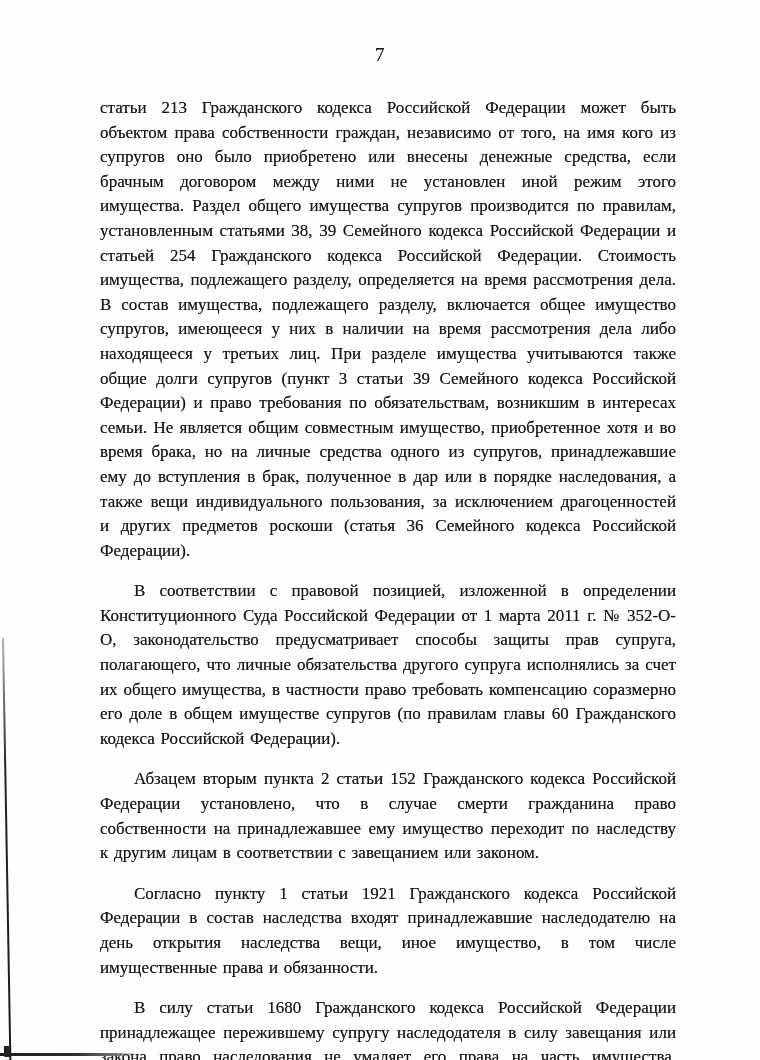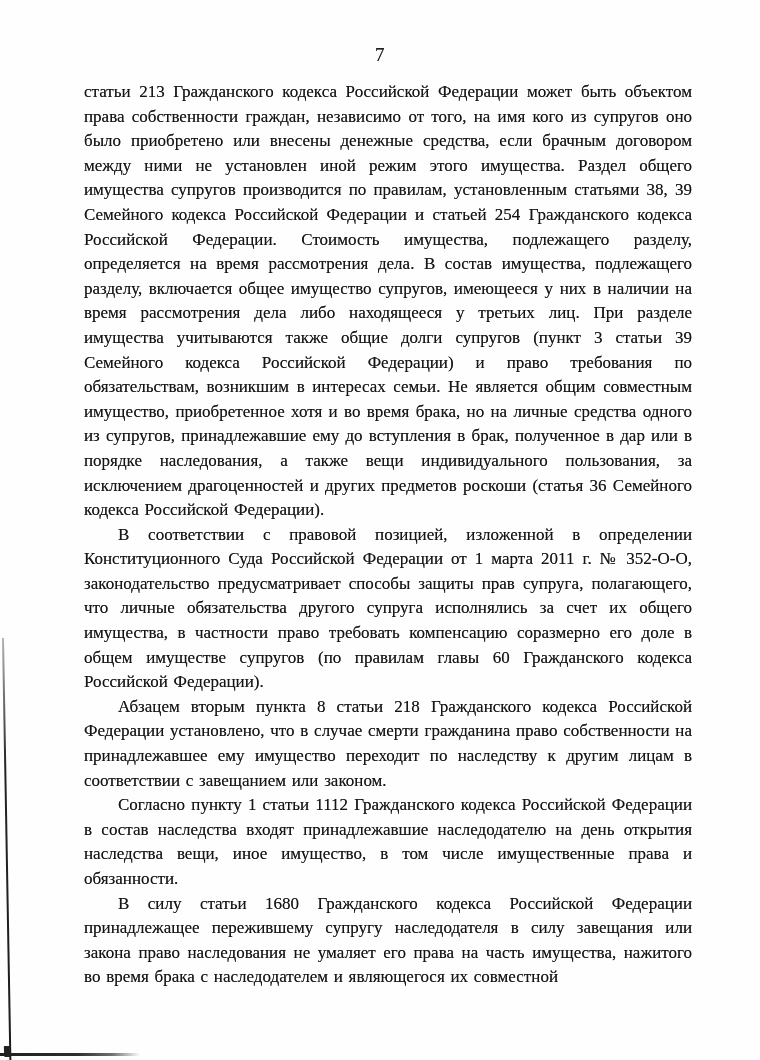--- a/index.html
+++ b/index.html
@@ -34,21 +34,21 @@
     width: 608px;
     font-size: 17px;
     line-height: 24.6px;
     text-align: justify;
     text-justify: inter-word;
     word-spacing: 1.5px;
     color: #161616;
     text-shadow: 0 0 0.55px rgba(10,10,10,0.6);
   }
   .page-text p {
-    margin: 0;
+    margin: 16px;
     padding: 0;
     text-indent: 34px;
   }
   .page-text p.continued {
     text-indent: 0;
   }
   
   .artifact-left-line {
     position: absolute;
     left: 2px;
@@ -81,22 +81,22 @@
 </head>
 <body>
 
 <div class="scan-page">
 
   <div class="page-number">7</div>
 
   <div class="page-text">
     <p class="continued">статьи 213 Гражданского кодекса Российской Федерации может быть объектом права собственности граждан, независимо от того, на имя кого из супругов оно было приобретено или внесены денежные средства, если брачным договором между ними не установлен иной режим этого имущества. Раздел общего имущества супругов производится по правилам, установленным статьями 38, 39 Семейного кодекса Российской Федерации и статьей 254 Гражданского кодекса Российской Федерации. Стоимость имущества, подлежащего разделу, определяется на время рассмотрения дела. В состав имущества, подлежащего разделу, включается общее имущество супругов, имеющееся у них в наличии на время рассмотрения дела либо находящееся у третьих лиц. При разделе имущества учитываются также общие долги супругов (пункт 3 статьи 39 Семейного кодекса Российской Федерации) и право требования по обязательствам, возникшим в интересах семьи. Не является общим совместным имущество, приобретенное хотя и во время брака, но на личные средства одного из супругов, принадлежавшие ему до вступления в брак, полученное в дар или в порядке наследования, а также вещи индивидуального пользования, за исключением драгоценностей и других предметов роскоши (статья 36 Семейного кодекса Российской Федерации).</p>
     <p>В соответствии с правовой позицией, изложенной в определении Конституционного Суда Российской Федерации от 1 марта 2011 г. № 352-О-О, законодательство предусматривает способы защиты прав супруга, полагающего, что личные обязательства другого супруга исполнялись за счет их общего имущества, в частности право требовать компенсацию соразмерно его доле в общем имуществе супругов (по правилам главы 60 Гражданского кодекса Российской Федерации).</p>
-    <p>Абзацем вторым пункта 8 статьи 218 Гражданского кодекса Российской Федерации установлено, что в случае смерти гражданина право собственности на принадлежавшее ему имущество переходит по наследству к другим лицам в соответствии с завещанием или законом.</p>
-    <p>Согласно пункту 1 статьи 1112 Гражданского кодекса Российской Федерации в состав наследства входят принадлежавшие наследодателю на день открытия наследства вещи, иное имущество, в том числе имущественные права и обязанности.</p>
+    <p>Абзацем вторым пункта 2 статьи 152 Гражданского кодекса Российской Федерации установлено, что в случае смерти гражданина право собственности на принадлежавшее ему имущество переходит по наследству к другим лицам в соответствии с завещанием или законом.</p>
+    <p>Согласно пункту 1 статьи 1921 Гражданского кодекса Российской Федерации в состав наследства входят принадлежавшие наследодателю на день открытия наследства вещи, иное имущество, в том числе имущественные права и обязанности.</p>
     <p>В силу статьи 1680 Гражданского кодекса Российской Федерации принадлежащее пережившему супругу наследодателя в силу завещания или закона право наследования не умаляет его права на часть имущества, нажитого во время брака с наследодателем и являющегося их совместной</p>
   </div>
 
   <div class="artifact-left-line"></div>
   <div class="artifact-corner-blob"></div>
   <div class="artifact-bottom-line"></div>
 
 </div>
 
 </body></html>

